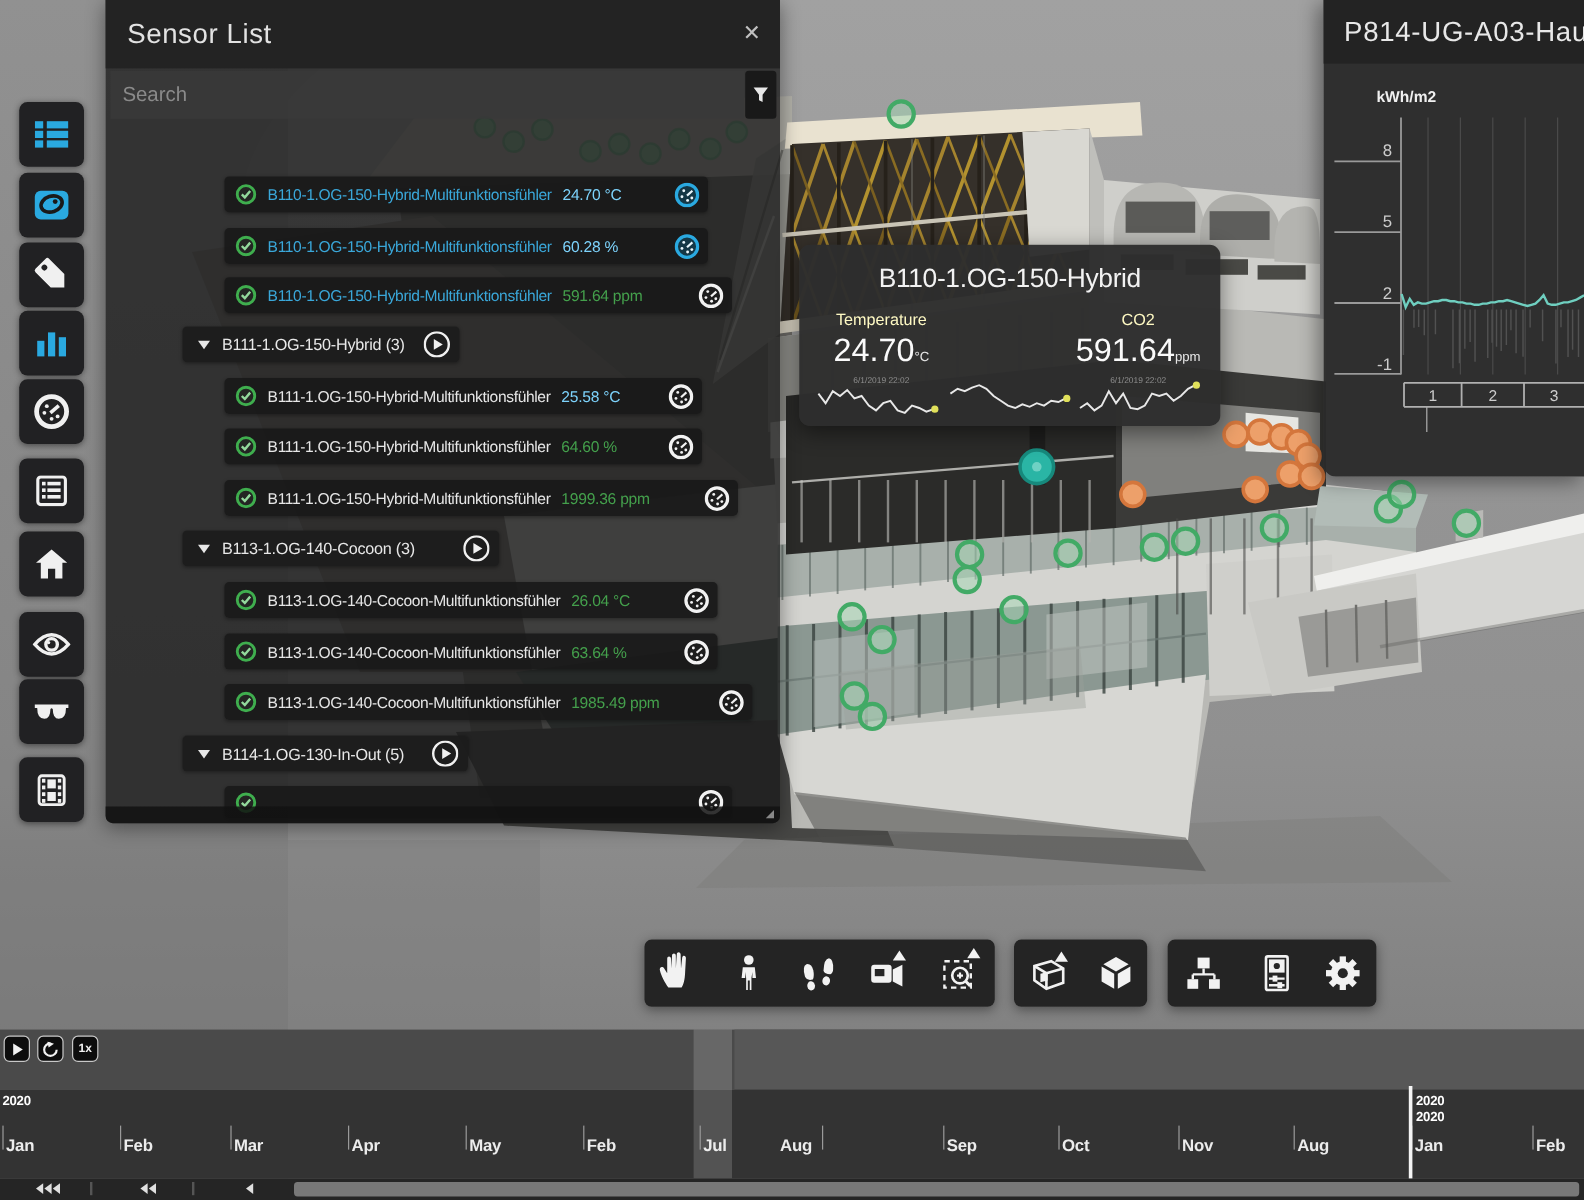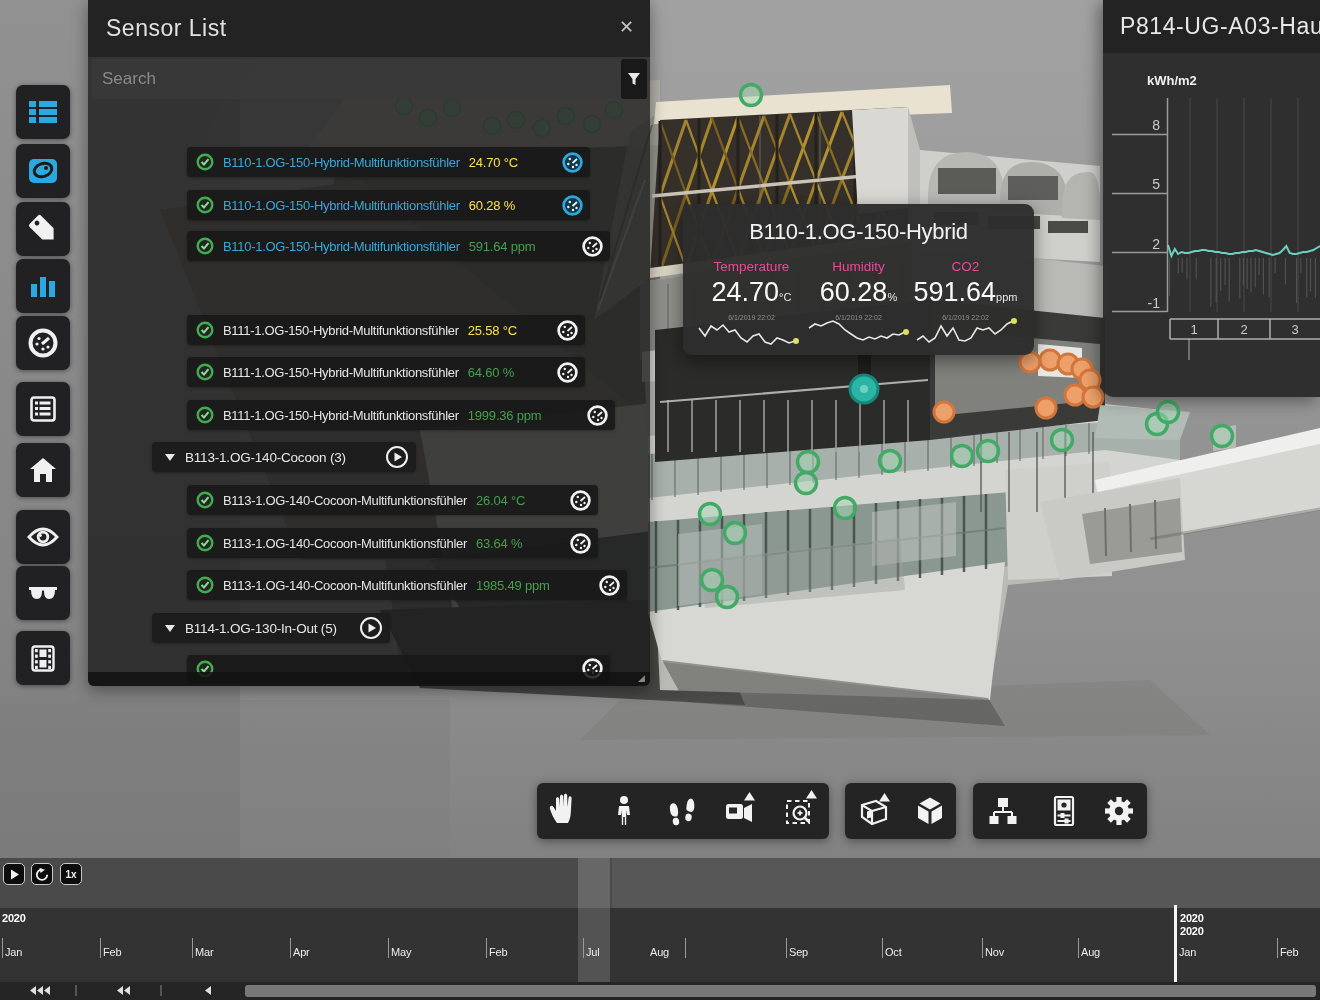--- a/index.html
+++ b/index.html
@@ -11,39 +11,39 @@
 #spt{position:absolute;left:18px;top:15px;font-size:23px;color:#e2e2e2;letter-spacing:.5px}
 #spx{position:absolute;right:16px;top:16px;font-size:18px;color:#c0c0c0}
 #spsearch{position:absolute;left:4px;top:59px;width:518px;height:40px;background:rgba(58,58,58,.8);color:#8a8a8a;font-size:17px;line-height:40px;padding-left:10px}
 #spfilter{position:absolute;left:533px;top:59px;width:26px;height:40px;background:#191919;border-radius:3px;display:flex;align-items:center;justify-content:center}
 .grow{position:absolute;left:64px;height:30px;background:rgba(28,28,28,.93);border-radius:4px;display:flex;align-items:center;box-shadow:0 1px 3px rgba(0,0,0,.3)}
 .crow{position:absolute;left:99px;height:30px;background:rgba(25,25,25,.92);border-radius:4px;display:flex;align-items:center;box-shadow:0 1px 3px rgba(0,0,0,.3)}
 .tri{width:0;height:0;border-left:5.5px solid transparent;border-right:5.5px solid transparent;border-top:7px solid #e8e8e8;margin-left:13px}
 .gtxt{font-size:13.5px;margin-left:10px;letter-spacing:-.2px;white-space:nowrap}
 .ctxt{font-size:13px;color:#e6e6e6;margin-left:9px;letter-spacing:-.3px;white-space:nowrap}
 .cval{font-size:13px;margin-left:9px;letter-spacing:-.2px;white-space:nowrap}
-.blue{color:#fde047}.green{color:#44a04c}
-#tt{position:absolute;left:683px;top:204px;width:351px;height:151px;background:rgba(45,45,45,.97);border-radius:9px;box-shadow:0 5px 18px rgba(0,0,0,.45)}
+.blue{color:#7dd3fc}.green{color:#44a04c}
+#tt{position:absolute;left:666px;top:204px;width:351px;height:151px;background:rgba(45,45,45,.97);border-radius:9px;box-shadow:0 5px 18px rgba(0,0,0,.45)}
 #ttt{position:absolute;left:0;top:15px;width:100%;text-align:center;font-size:22px;color:#f2f2f2;letter-spacing:-0.3px}
 .ttcol{position:absolute;top:55px;width:117px;text-align:center}
-.ttlab{font-size:13.5px;color:#ec4899}
+.ttlab{font-size:13.5px;color:#fef9c3}
 .ttval{font-size:27px;color:#fafafa;margin-top:3px}
 .ttunit{font-size:11px;color:#e8e8e8}
 .ttdate{font-size:7px;color:#909090;margin-top:6px}
 #cp{position:absolute;left:1103px;top:0;width:217px;height:397px;background:rgba(41,41,41,.95);border-radius:0 0 0 10px;box-shadow:-4px 4px 16px rgba(0,0,0,.4)}
 #cph{position:absolute;left:0;top:0;width:217px;height:53px;background:#232323}
 #cpt{position:absolute;left:17px;top:13px;font-size:23px;color:#e8e8e8;white-space:nowrap;letter-spacing:.6px}
 .tbg{position:absolute;top:783px;height:56px;background:rgba(32,32,32,.96);border-radius:6px;box-shadow:0 2px 10px rgba(0,0,0,.4)}
 #tlA{position:absolute;left:0;top:858px;width:1320px;height:50px;background:#4a4a4a}
 #tlAr{position:absolute;left:612px;top:858px;width:708px;height:50px;background:#575757}
 #tlB{position:absolute;left:0;top:908px;width:1320px;height:74px;background:#333333}
 #tlHi{position:absolute;left:578px;top:858px;width:32px;height:124px;background:rgba(255,255,255,.16)}
 #tlC{position:absolute;left:0;top:982px;width:1320px;height:18px;background:#252525}
 #tlThumb{position:absolute;left:245px;top:985px;width:1071px;height:12px;background:#787878;border-radius:3px}
-.mlab{position:absolute;top:946px;font-size:11px;font-weight:normal;color:#ececec;letter-spacing:-.2px}
+.mlab{position:absolute;top:946px;font-size:14px;font-weight:bold;color:#ececec;letter-spacing:-.2px}
 .mtick{position:absolute;top:938px;width:1px;height:20px;background:#9a9a9a}
 .ylab{position:absolute;font-size:11px;font-weight:bold;color:#fff;letter-spacing:-.2px}
 .tlbtn{position:absolute;top:863px;width:20px;height:20px;background:#0d0d0d;border:1.5px solid #c8c8c8;border-radius:5px;display:flex;align-items:center;justify-content:center}
 </style>
 </head>
 <body>
 <div id="app">
 <svg id="bg" width="1320" height="1000">
 <defs>
 <linearGradient id="bggrad" x1="0" y1="0" x2="0" y2="1">
@@ -407,20 +407,30 @@
           <svg width="21" height="21" style="flex:none">
             <circle cx="10.5" cy="10.5" r="8.9" fill="#1d1d1d" stroke="#f2f2f2" stroke-width="2.7"></circle>
             <line x1="10.5" y1="11" x2="15" y2="7" stroke="#f2f2f2" stroke-width="1.8"></line>
             <circle cx="6.3" cy="12" r="1.2" fill="#f2f2f2"></circle>
             <circle cx="7.8" cy="7" r="1.2" fill="#f2f2f2"></circle>
             <circle cx="11" cy="15" r="1.2" fill="#f2f2f2"></circle>
             <circle cx="14.5" cy="13" r="1.2" fill="#f2f2f2"></circle>
           </svg>
         </span>
       </div>
+      <div class="grow" style="top:272px;width:231px">
+        <div class="tri"></div>
+        <span class="gtxt" style="color:#e8e8e8">B111-1.OG-150-Hybrid (3)</span>
+        <span style="margin-left:auto;margin-right:8px;display:flex">
+          <svg width="22" height="22" style="flex:none">
+            <circle cx="11" cy="11" r="10" fill="none" stroke="#f0f0f0" stroke-width="2"></circle>
+            <path d="M8.5,6.5 L16,11 L8.5,15.5 Z" fill="#f0f0f0"></path>
+          </svg>
+        </span>
+      </div>
       <div class="crow" style="top:315px;width:398px">
         <svg width="18" height="18" style="margin-left:9px;flex:none">
           <circle cx="9" cy="9" r="7.3" fill="#232523" stroke="#3fae4e" stroke-width="2.4"></circle>
           <path d="M5.5,9 L8,11.5 L12.5,6.2" fill="none" stroke="#93d89c" stroke-width="2"></path>
         </svg>
         <span class="ctxt">B111-1.OG-150-Hybrid-Multifunktionsfühler</span>
         <span class="cval blue">25.58 °C</span>
         <span style="margin-left:auto;margin-right:7px;display:flex">
           <svg width="21" height="21" style="flex:none">
             <circle cx="10.5" cy="10.5" r="8.9" fill="#1d1d1d" stroke="#f2f2f2" stroke-width="2.7"></circle>
@@ -559,25 +569,20 @@
         </span>
       </div>
       <div style="position:absolute;left:0;bottom:0;width:562px;height:14px;background:rgba(18,18,18,.85);border-radius:0 0 6px 6px"></div>
       <div style="position:absolute;right:5px;bottom:3px;color:#888;font-size:9px">◢</div>
     </div>
     <div id="tt">
       <div id="ttt">B110-1.OG-150-Hybrid</div>
       <div class="ttcol" style="left:10px">
         <div class="ttlab">Temperature</div>
         <div class="ttval">24.70<span class="ttunit">°C</span></div>
-        <div class="ttdate">6/1/2019 22:02</div>
-      </div>
-      <div class="ttcol" style="left:117px">
-        <div class="ttlab">Humidity</div>
-        <div class="ttval">60.28<span class="ttunit">%</span></div>
         <div class="ttdate">6/1/2019 22:02</div>
       </div>
       <div class="ttcol" style="left:224px">
         <div class="ttlab">CO2</div>
         <div class="ttval">591.64<span class="ttunit">ppm</span></div>
         <div class="ttdate">6/1/2019 22:02</div>
       </div>
       <svg width="104" height="30" style="position:absolute;left:14px;top:112px">
         <polyline points="2,12 8,20 14,10 20,14 26,9 32,16 38,14 44,22 50,26 56,20 62,18 68,26 74,28 80,22 86,24 92,27 98,25" fill="none" stroke="#e8e8e8" stroke-width="1.6"></polyline>
         <circle cx="99" cy="25" r="3" fill="#e0e05a"></circle>

